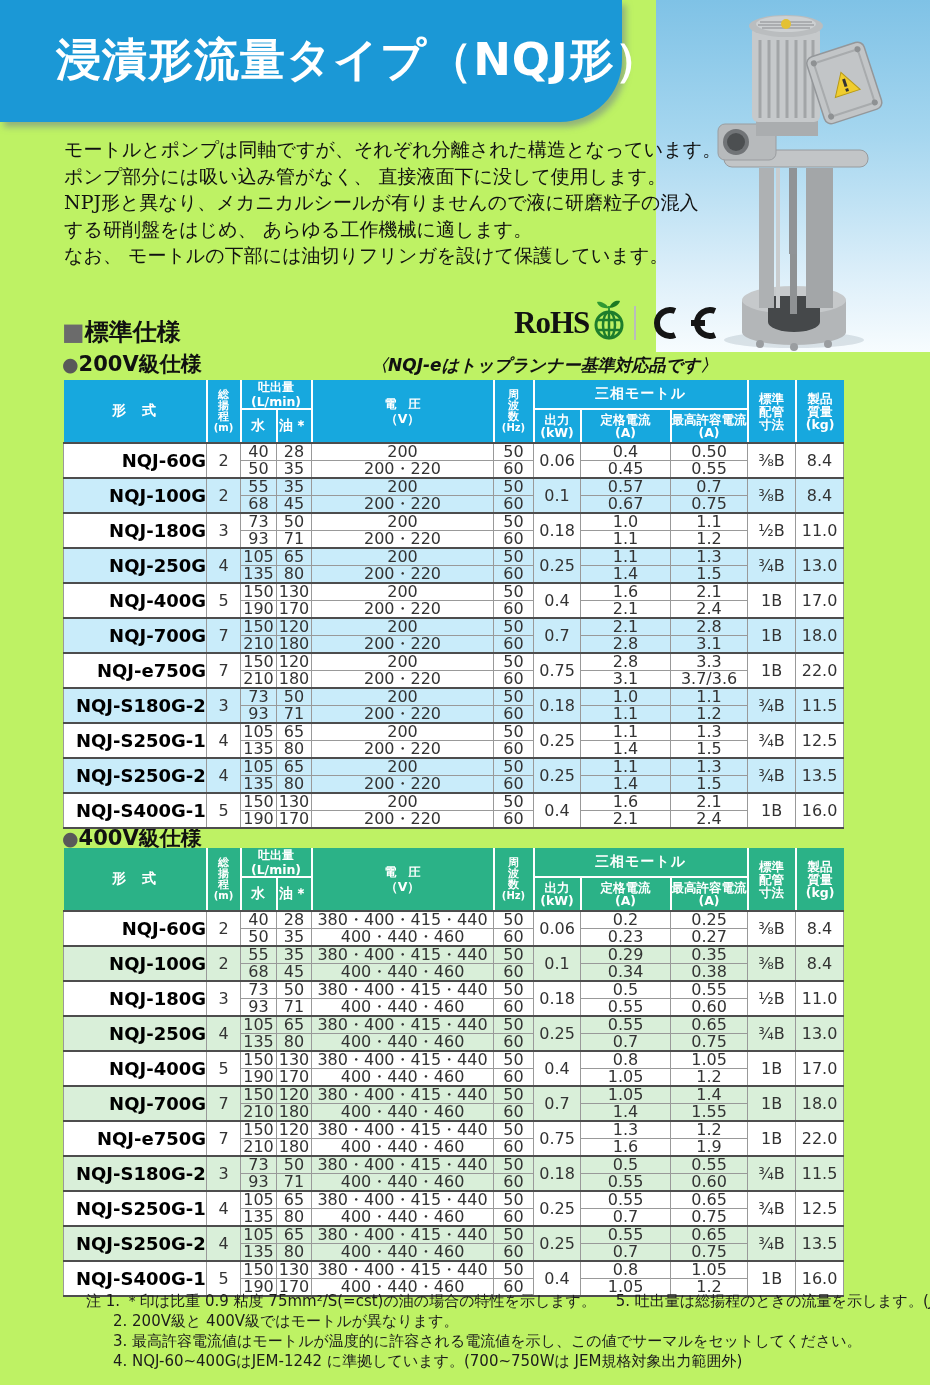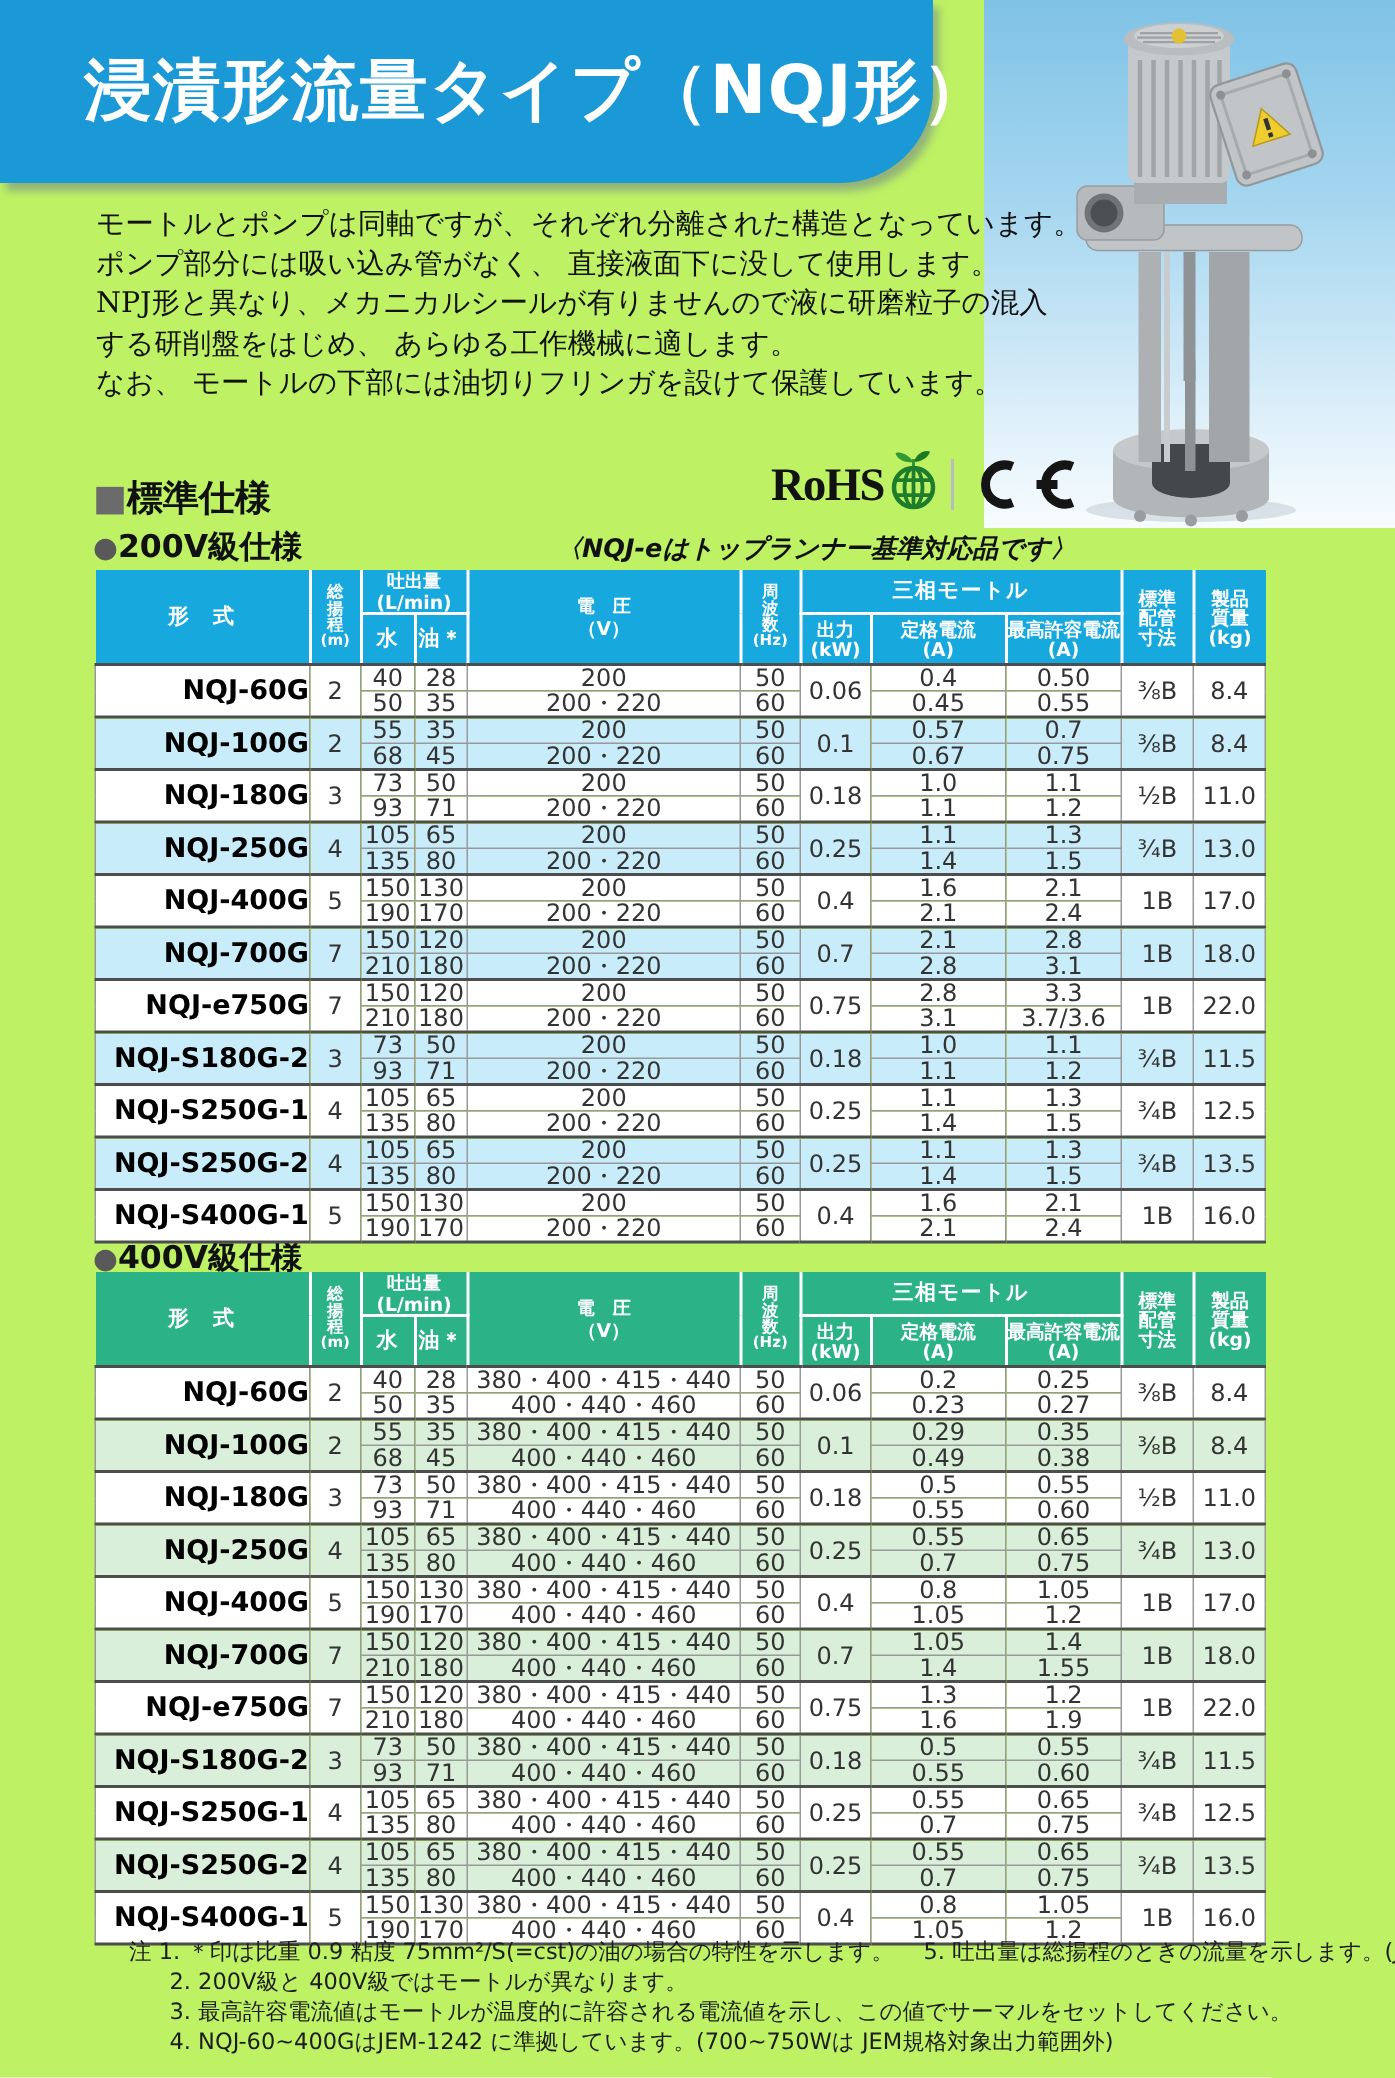--- a/index.html
+++ b/index.html
@@ -573,21 +573,21 @@
             <td>0.29</td>
             <td>0.35</td>
             <td rowspan="2">⅜B</td>
             <td rowspan="2">8.4</td>
           </tr>
           <tr class="stripe">
             <td>68</td>
             <td>45</td>
             <td>400・440・460</td>
             <td>60</td>
-            <td>0.49</td>
+            <td>0.34</td>
             <td>0.38</td>
           </tr>
           <tr class="gtop">
             <td class="model" rowspan="2">NQJ-180G</td>
             <td rowspan="2">3</td>
             <td>73</td>
             <td>50</td>
             <td>380・400・415・440</td>
             <td>50</td>
             <td rowspan="2">0.18</td>

